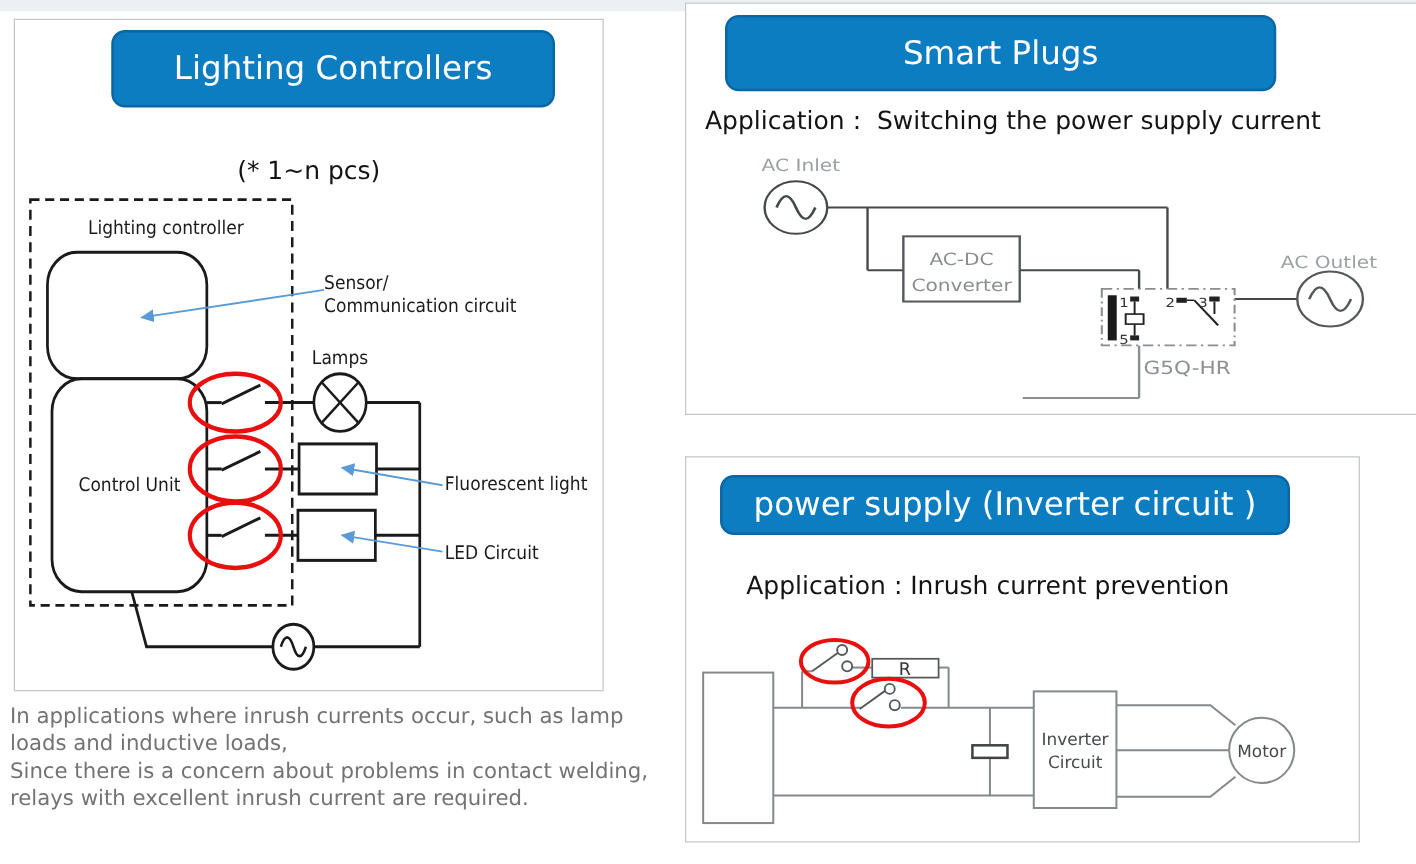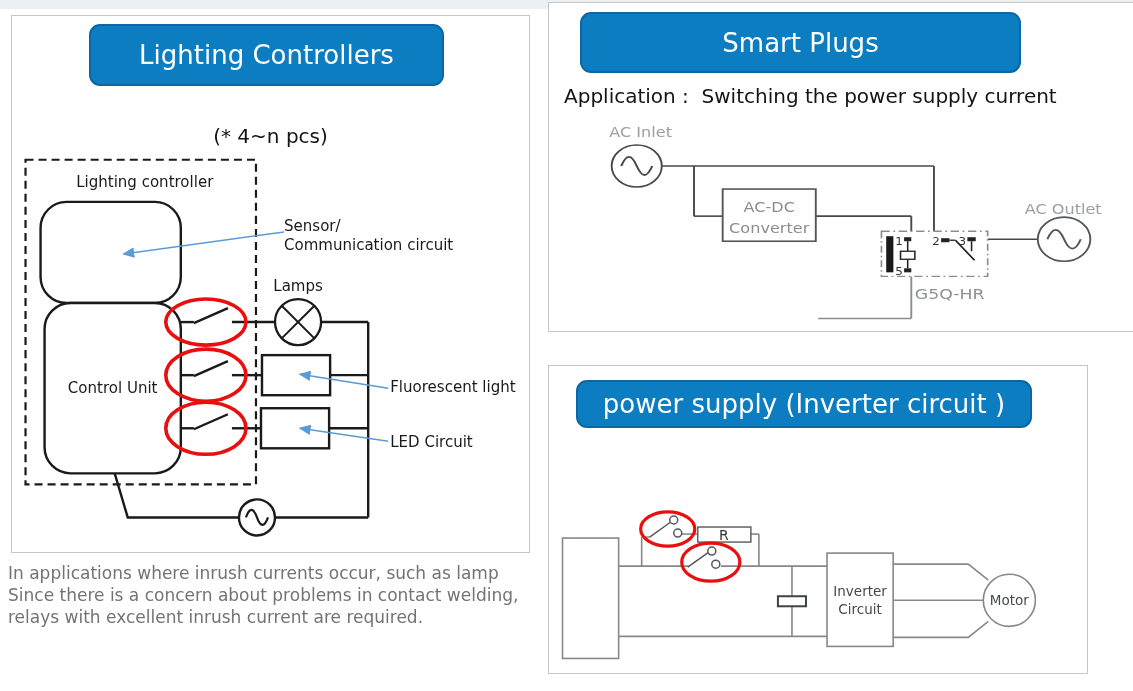--- a/index.html
+++ b/index.html
@@ -1,20 +1,20 @@
 <!DOCTYPE html>
 <html><head>
 <meta charset="utf-8">
 <style>
   html,body{margin:0;padding:0;background:#fff;}
   .canvas{position:relative;width:1133px;height:691px;background:#ffffff;
           font-family:"DejaVu Sans",sans-serif;overflow:hidden;}
   .top-strip{position:absolute;left:0;top:0;width:1133px;height:9px;background:#edf0f2;}
   .panel{position:absolute;background:#fff;border:1.5px solid #c3c7c9;box-sizing:border-box;}
-  .panel-lighting{left:11px;top:15px;width:519px;height:538px;}
+  .panel-lighting{left:11px;top:15px;width:472px;height:538px;}
   .panel-smartplugs{left:548px;top:2px;width:643px;height:330px;}
   .panel-power{left:548px;top:365px;width:540px;height:309px;}
   .hdr{position:absolute;background:#0d7dc2;border:2.5px solid #0a66a4;border-radius:11px;
        color:#fff;font-size:26px;display:flex;align-items:center;justify-content:center;
        box-sizing:border-box;white-space:nowrap;}
   .hdr1{left:77px;top:8px;width:355px;height:62px;}
   .hdr2{left:31px;top:9px;width:441px;height:61px;}
   .hdr3{left:27px;top:14px;width:456px;height:48px;}
   .app{position:absolute;color:#141414;font-size:20px;line-height:27px;white-space:pre;text-align:right;}
   .app1{left:0;top:80px;width:100%;text-align:center;}
@@ -28,21 +28,21 @@
 </head>
 <body>
 
 <div class="canvas">
   <div class="top-strip"></div>
 
   <div class="panel panel-lighting">
     <div class="hdr hdr1">
       <span>Lighting Controllers</span>
     </div>
-    <div class="app app1"><br><span>(* 4~n pcs)</span></div>
+    <div class="app app1"><br><span>(* 1~n pcs)</span></div>
 
     <svg class="dsvg" viewBox="12.5 16.5 516 535" preserveAspectRatio="none">
       <defs>
         <marker id="bluehead" markerWidth="9" markerHeight="7" refX="7" refY="3.5" orient="auto">
           <path d="M0,0 L8,3.5 L0,7 z" fill="#5b9bd5"></path>
         </marker>
       </defs>
 
       <rect x="26" y="160" width="230" height="324" fill="none" stroke="#1a1a1a" stroke-width="2.2" stroke-dasharray="8 5"></rect>
       <text x="145" y="187" font-size="15" fill="#1a1a1a" text-anchor="middle">Lighting controller</text>
@@ -162,20 +162,21 @@
         <circle cx="981" cy="256" r="22" fill="#fff" stroke="#55585b" stroke-width="1.6"></circle>
         <path d="M967,256 c4.7,-12.5 9.3,-12.5 14,0 c4.7,12.5 9.3,12.5 14,0" fill="none" stroke="#55585b" stroke-width="1.8"></path>
       </g>
     </svg>
   </div>
 
   <div class="panel panel-power">
     <div class="hdr hdr3">
       <span>power supply (Inverter circuit )</span>
     </div>
+    <div class="app app3">Application : Inrush current prevention</div>
 
     <svg class="dsvg" viewBox="549.5 366.5 537 306" preserveAspectRatio="none">
 
       <g stroke="#85898c" stroke-width="1.6" fill="none">
         <line x1="619" y1="566" x2="689" y2="566"></line>
         <line x1="721" y1="566" x2="827" y2="566"></line>
         <line x1="642" y1="566" x2="642" y2="537"></line>
         <line x1="642" y1="537" x2="650" y2="537"></line>
         <line x1="682" y1="534" x2="698" y2="534"></line>
         <line x1="751" y1="534" x2="759" y2="534"></line>
@@ -214,16 +215,17 @@
       <text x="860" y="596" font-size="13.5" fill="#46494c" text-anchor="middle">Inverter</text>
       <text x="860" y="614" font-size="13.5" fill="#46494c" text-anchor="middle">Circuit</text>
 
       <circle cx="1009" cy="600" r="26" fill="#fff" stroke="#85898c" stroke-width="1.6"></circle>
       <text x="1009" y="605" font-size="13.5" fill="#46494c" text-anchor="middle">Motor</text>
     </svg>
   </div>
 
   <div class="footnote">
     <div>In applications where inrush currents occur, such as lamp</div>
+    <div>loads and inductive loads,</div>
     <div>Since there is a concern about problems in contact welding,</div>
     <div>relays with excellent inrush current are required.</div>
   </div>
 </div>
 
 </body></html>

